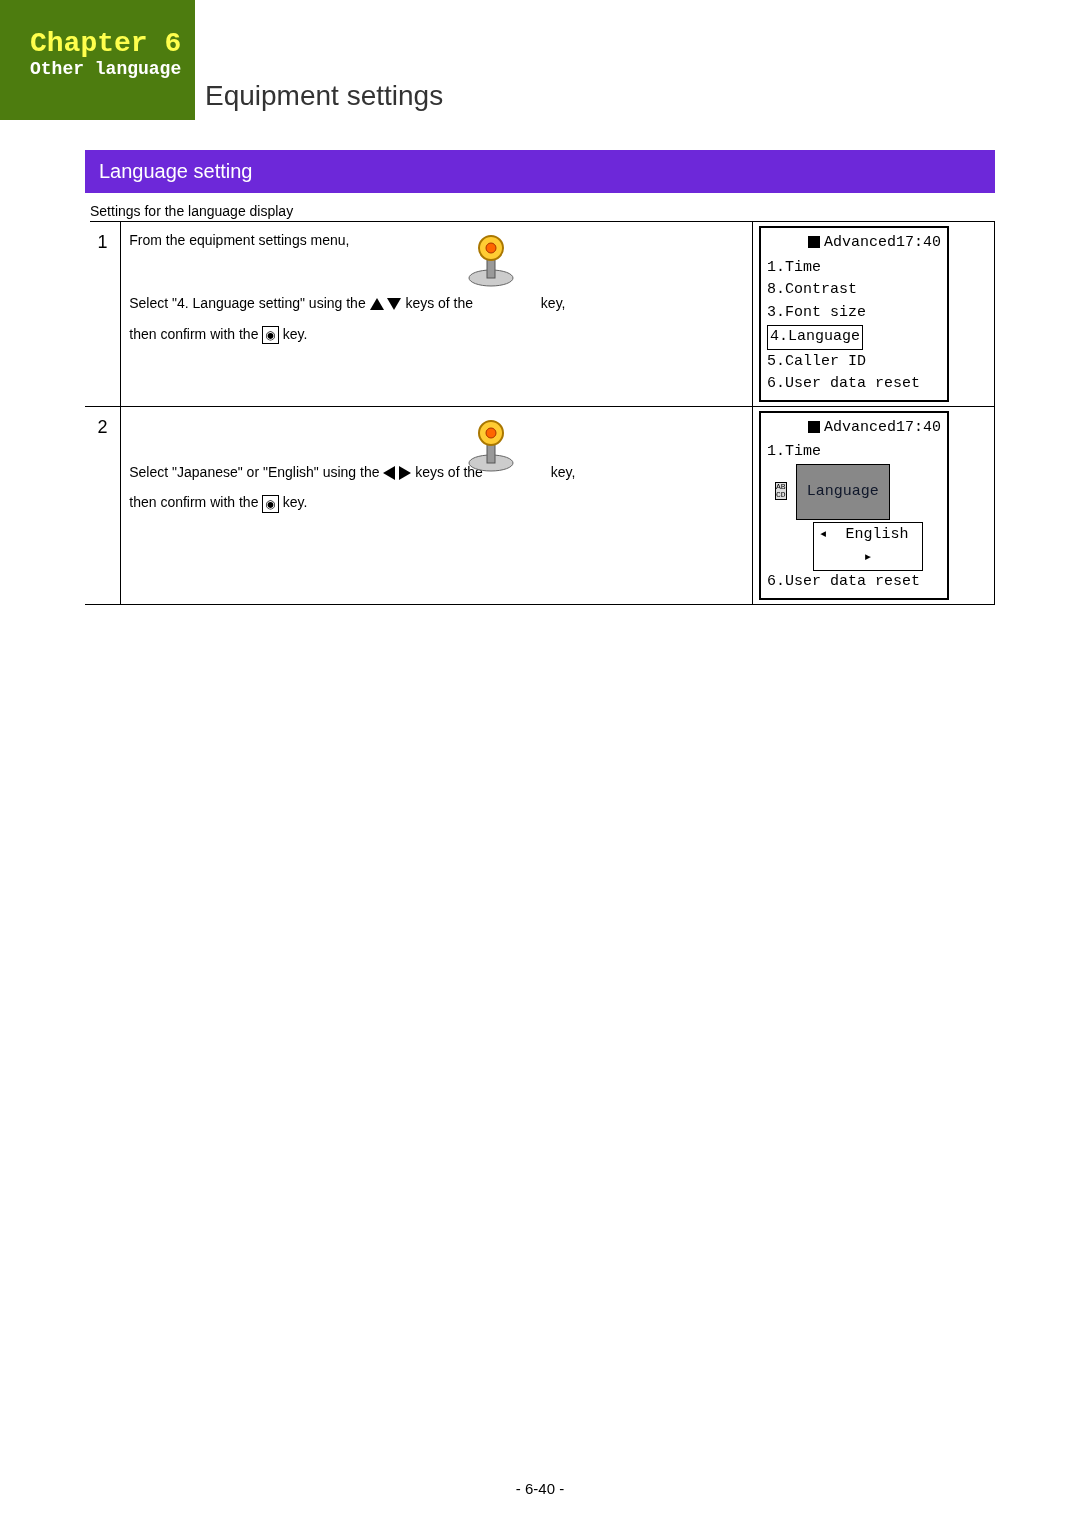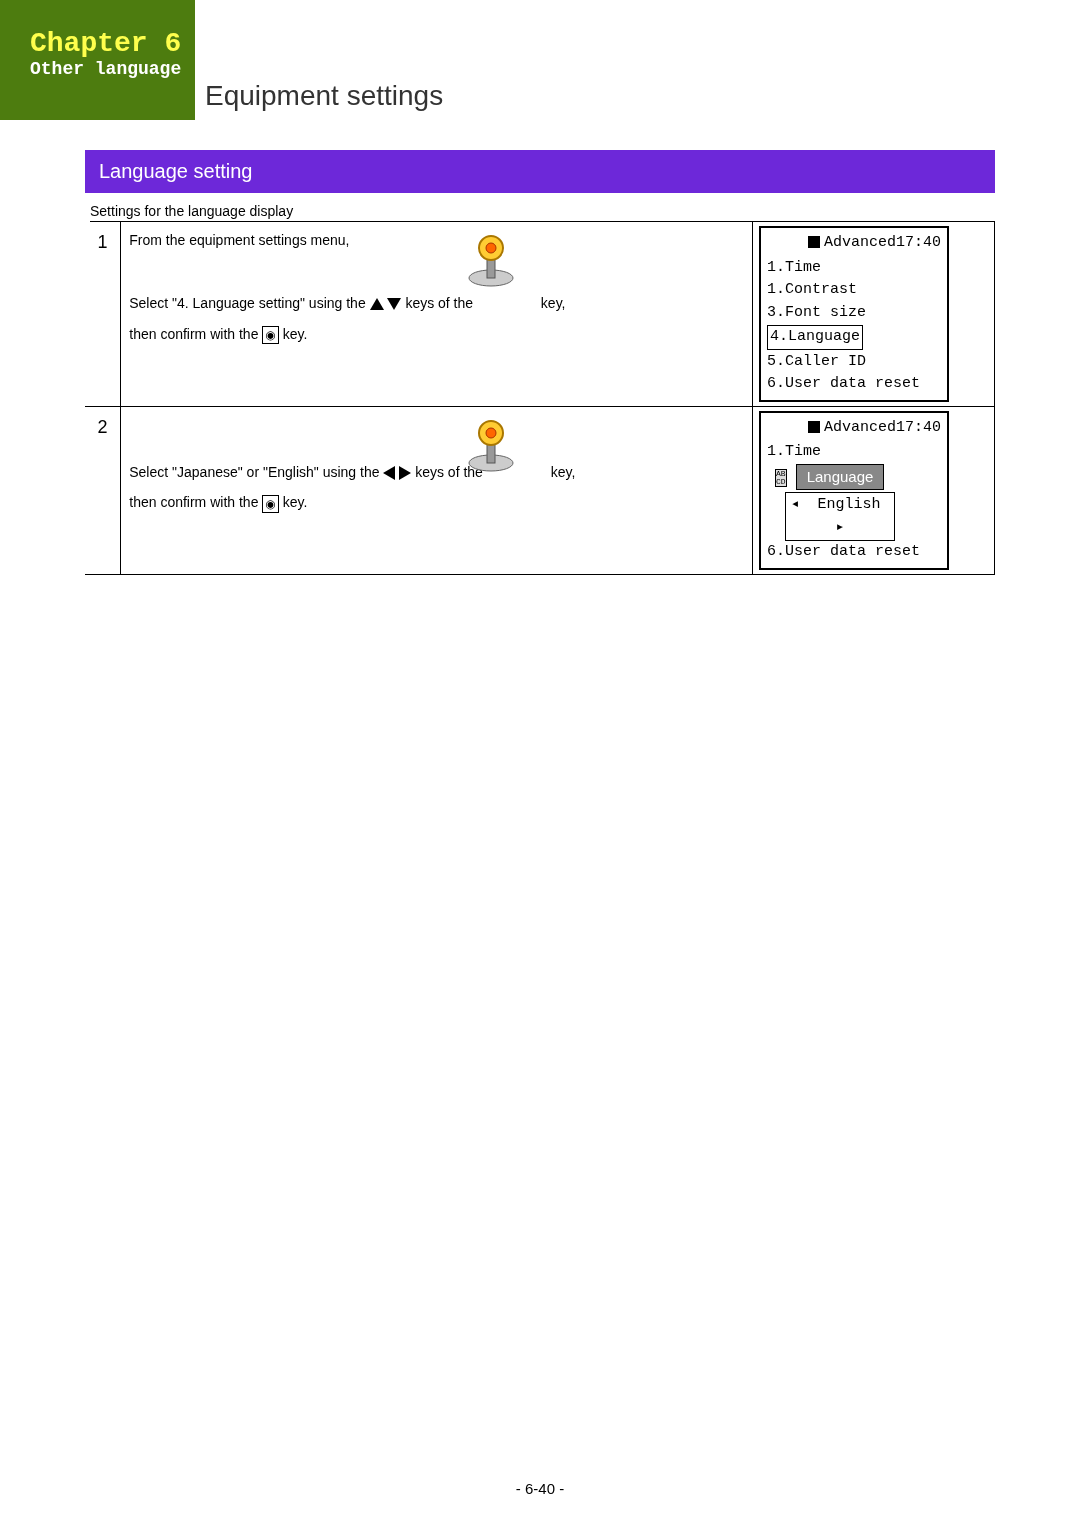--- a/index.html
+++ b/index.html
@@ -102,26 +102,26 @@
   }
   .lcd-title-row {
     display: flex;
     justify-content: flex-end;
     font-weight: normal;
     padding-bottom: 2px;
   }
   .lcd-title-row .sq { display:inline-block; width:12px; height:12px; background:#000; margin-right:4px; vertical-align:middle;}
   .lcd .sel { border: 1px solid #000; padding: 0 2px; display: inline-block; margin: 1px 0; }
   .lcd .sel-dark {
-    background: #888; color: #ffffff; border: 1px solid #000; padding: 1px 10px;
-    display: inline-block; font-family: Liberation Sans, sans-serif;
+    background: #888; color: #0f172a; border: 1px solid #000; padding: 16px 10px;
+    display: inline-block; font-family: Liberation Mono, monospace;
   }
   .lcd .selector-row {
     border: 1px solid #000; padding: 1px 4px; display: inline-block;
-    margin-top: 2px; text-align: center; width: 110px;
+    margin-top: 2px; text-align: center; width: 110px; margin-left: 28px;
   }
   .abcd-icon {
     display:inline-block; border:1px solid #000; font-size:8px; line-height:8px;
     padding:0; vertical-align:middle; text-align:center; background:#ddd;
   }
   .page-num {
     position: absolute;
     bottom: 30px;
     left: 0; right: 0;
     text-align: center;
@@ -170,21 +170,21 @@
         <span> key.</span>
       </div>
     </td>
     <td class="screen-cell">
       <div class="lcd">
         <div class="lcd-title-row">
           <span><span class="sq"></span><span>Advanced</span></span>
           <span>17:40</span>
         </div>
         <div>1.Time</div>
-        <div>1.Contrast</div>
+        <div>8.Contrast</div>
         <div>3.Font size</div>
         <div><span class="sel">4.Language</span></div>
         <div>5.Caller ID</div>
         <div>6.User data reset</div>
       </div>
     </td>
   </tr>
 
   <tr>
     <td class="num">2</td>

